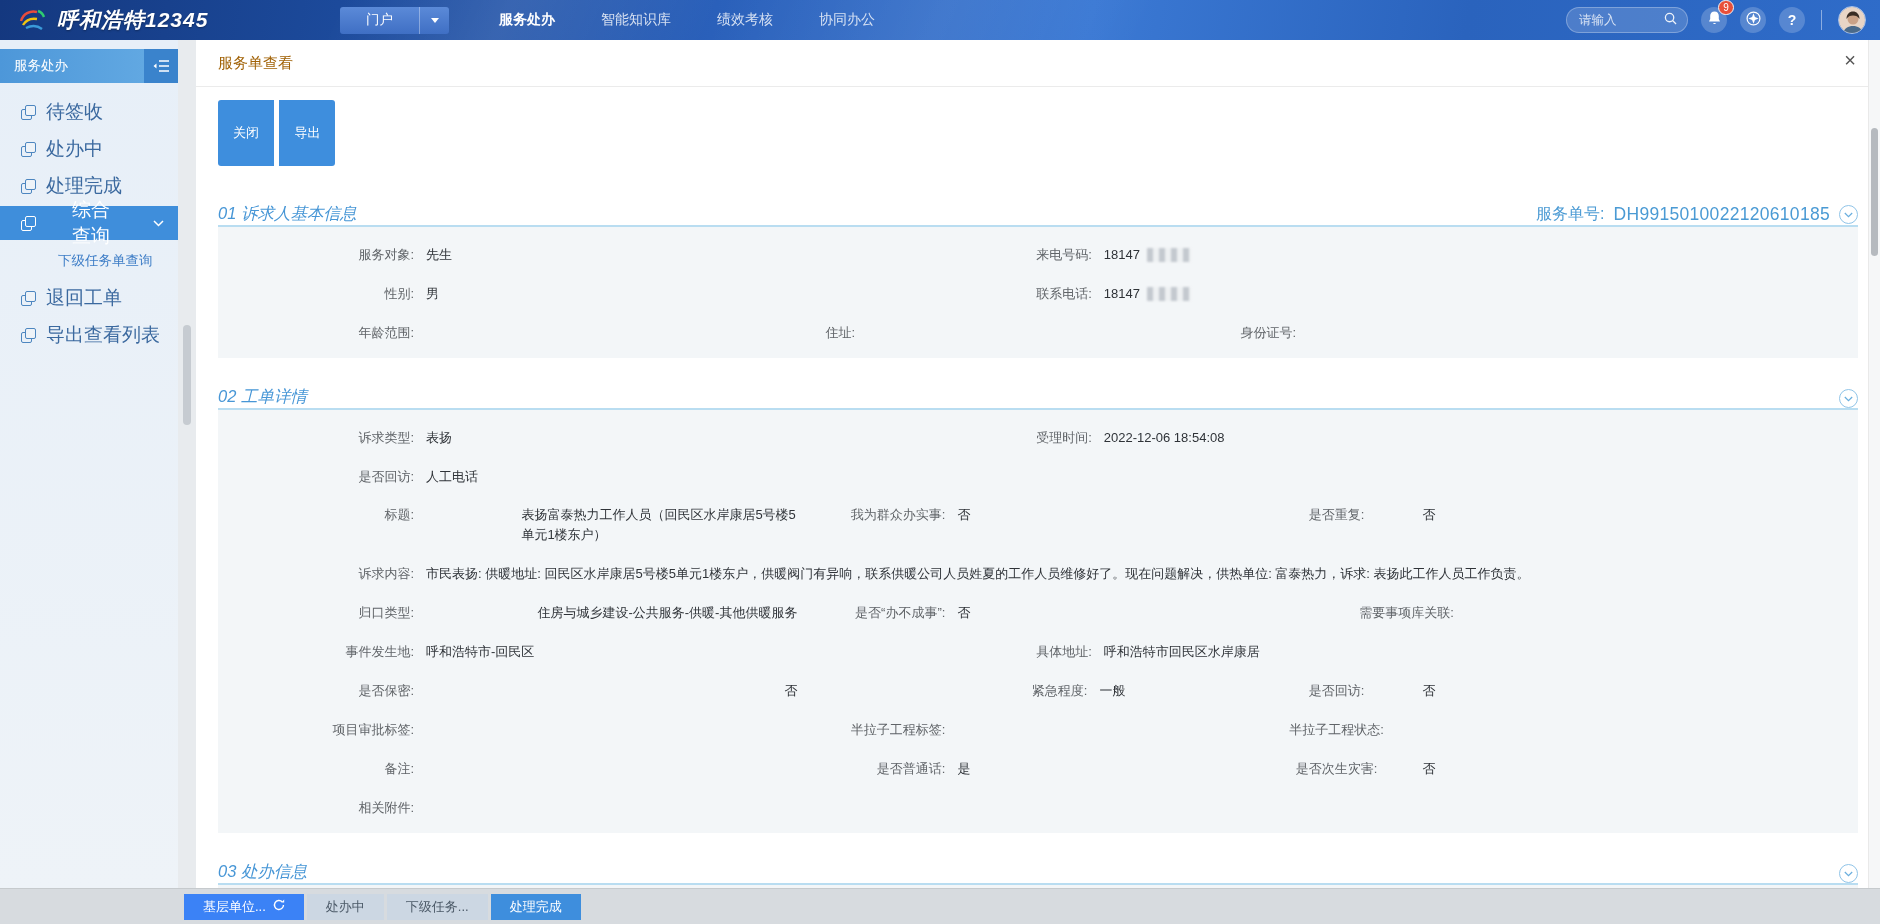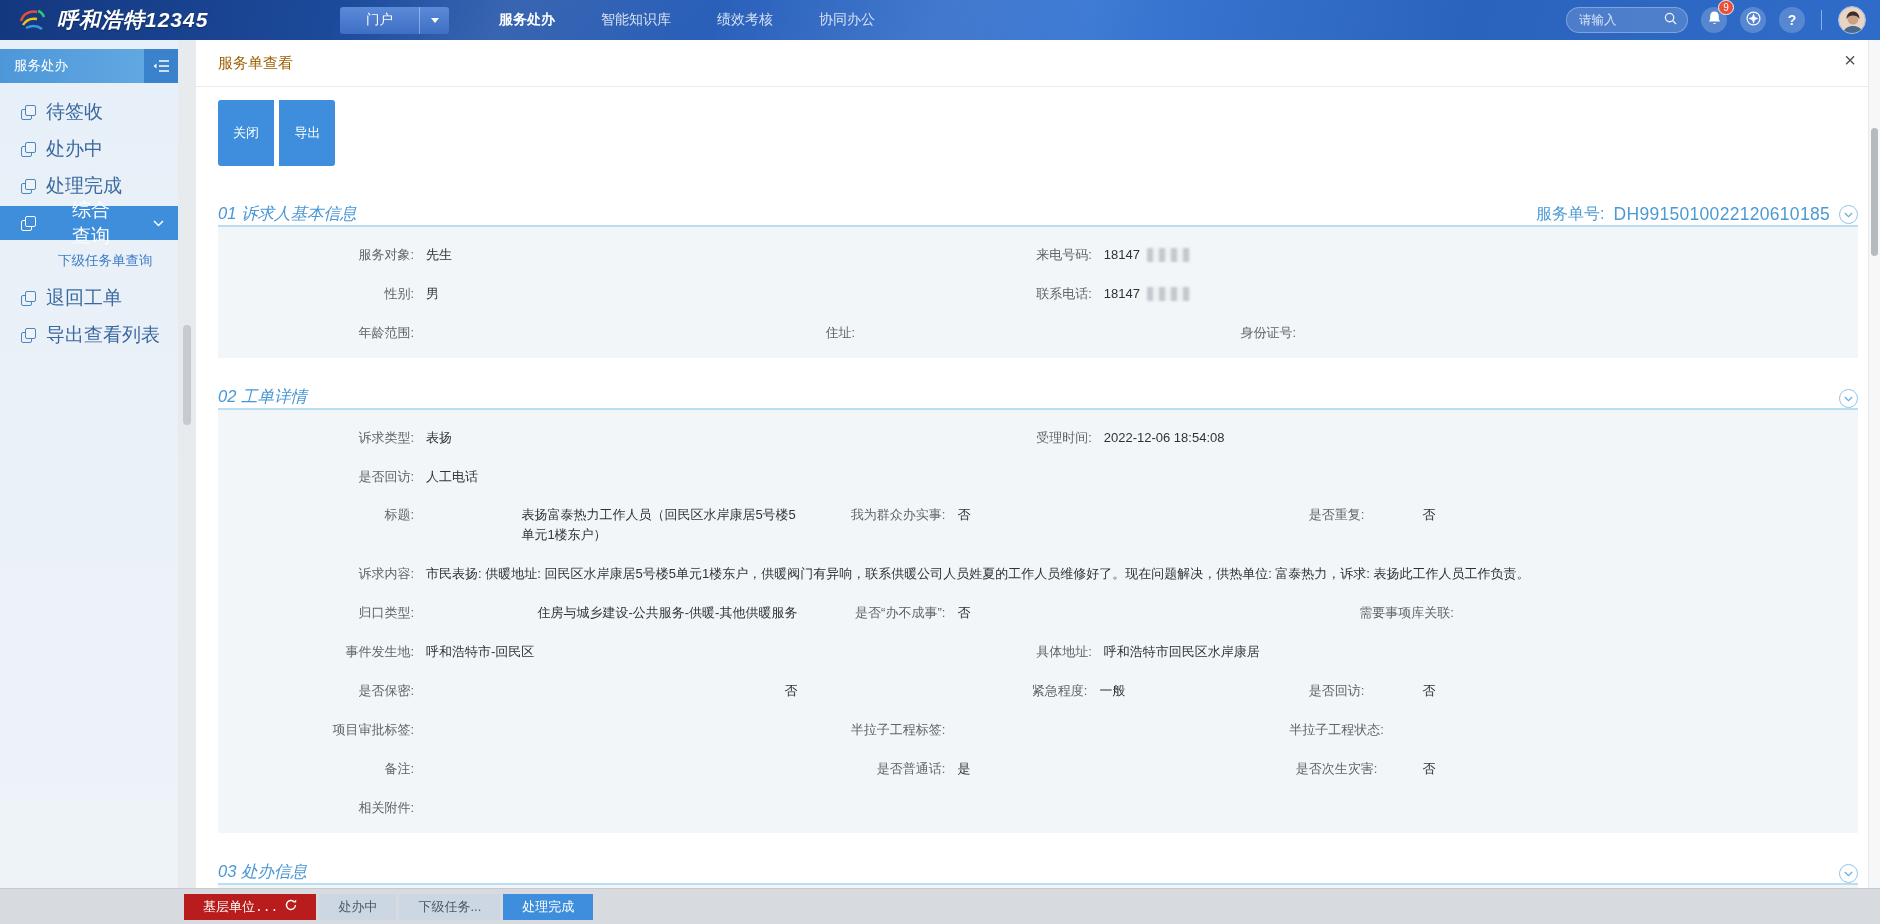--- a/index.html
+++ b/index.html
@@ -104,21 +104,21 @@
     filter:blur(1.3px);}
 
   .v-scroll{position:absolute;right:0;top:0;bottom:0;width:12px;background:#f6f7f8;border-left:1px solid #e9e9e9;}
   .v-thumb{position:absolute;left:2px;right:2px;top:88px;height:128px;background:#b6babf;border-radius:4px;cursor:pointer;}
 
   
   .footer{position:absolute;left:0;right:0;bottom:0;height:36px;background:#d7dbdf;border-top:1px solid #c6cacd;
     display:flex;align-items:center;padding-left:184px;}
   .ftab{display:flex;align-items:center;gap:7px;padding:0 19px;font-size:13px;height:26px;
     background:#ccd7e3;color:#4c5a68;cursor:pointer;margin-right:3px;white-space:nowrap;}
-  .ftab.t1{background:#b91c1c;color:#fff;font-family:Liberation Mono, monospace;}
+  .ftab.t1{background:#3b82f6;color:#fff;}
   .ftab.active{background:#3e8edd;color:#fff;}
 </style>
 </head>
 <body>
 
 <div class="navbar">
   <div class="logo">
     <span>
       <svg width="30" height="26" viewBox="0 0 30 26">
         <path d="M3 16c2-7 9-11 16-9" stroke="#e74c3c" stroke-width="2.4" fill="none"></path>

